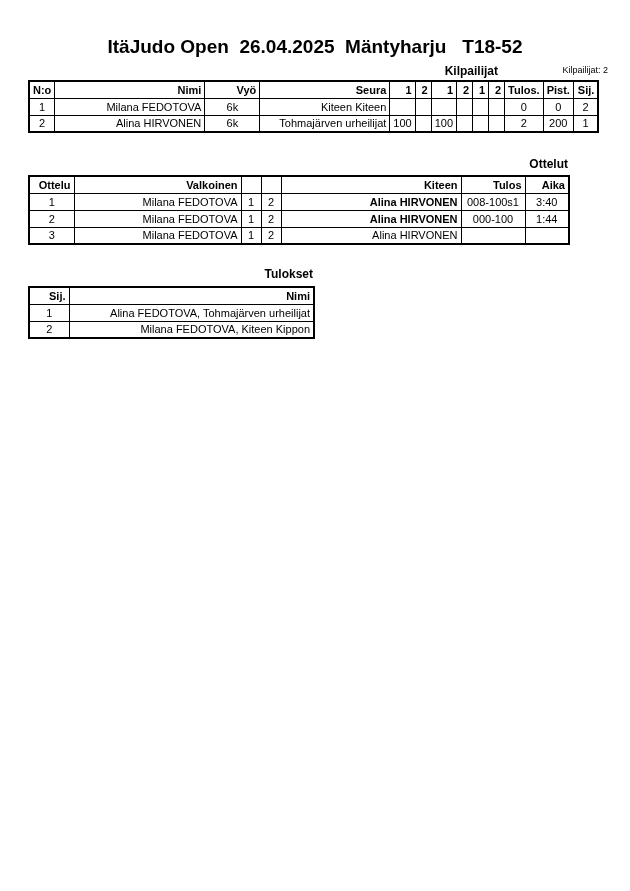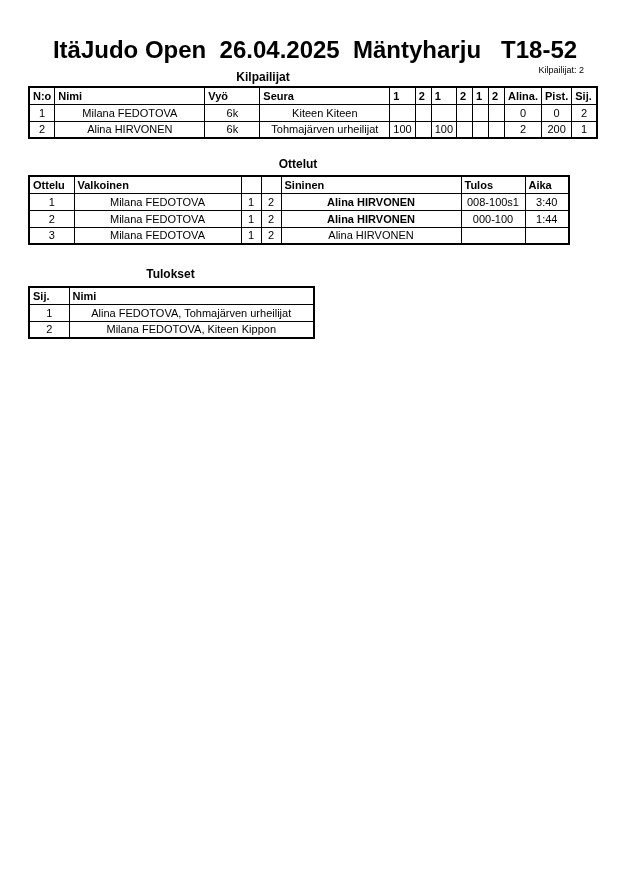--- a/index.html
+++ b/index.html
@@ -5,39 +5,39 @@
   * { box-sizing: border-box; }
   html, body { margin: 0; padding: 0; }
   body {
     width: 630px; height: 891px;
     background: #ffffff; color: #000000;
     font-family: "Liberation Sans", "DejaVu Sans", sans-serif;
     position: relative; overflow: hidden;
   }
   .title {
     padding-top: 36px; text-align: center;
-    font-size: 24px; font-weight: bold; white-space: pre;
+    font-size: 19px; font-weight: bold; white-space: pre;
   }
-  .count-label { position: absolute; top: 65px; right: 46px; font-size: 9px; }
-  .sec-heading { font-weight: bold; font-size: 12px; text-align: center; }
+  .count-label { position: absolute; top: 65px; right: 22px; font-size: 9px; }
+  .sec-heading { font-weight: bold; font-size: 12px; text-align: right; }
   .h-kilp { width: 470px; margin: 6px 0 2px 28px; }
-  .h-ott  { width: 540px; margin: 18px 0 4px 28px; }
+  .h-ott  { width: 540px; margin: 24px 0 4px 28px; }
   .h-tul  { width: 285px; margin: 22px 0 5px 28px; }
   table {
     border-collapse: collapse; table-layout: fixed;
     margin-left: 28px; border: 2px solid #000; font-size: 11px;
   }
   th, td {
     border: 1px solid #000; height: 17px; padding: 0 3px;
     overflow: hidden; white-space: nowrap;
   }
-  th { font-weight: bold; text-align: left; }
+  th { font-weight: bold; text-align: right; }
   td { font-weight: normal; }
   .c { text-align: center; }
-  .l { text-align: center; }
+  .l { text-align: right; }
   .b { font-weight: bold; }
 </style>
 </head>
 <body>
 
 <div class="title">ItäJudo Open  26.04.2025  Mäntyharju   T18-52</div>
 <div class="count-label">Kilpailijat: 2</div>
 
 <div class="sec-heading h-kilp">Kilpailijat</div>
 
@@ -62,21 +62,21 @@
       <th>N:o</th>
       <th>Nimi</th>
       <th>Vyö</th>
       <th>Seura</th>
       <th>1</th>
       <th>2</th>
       <th>1</th>
       <th>2</th>
       <th>1</th>
       <th>2</th>
-      <th>Alina.</th>
+      <th>Tulos.</th>
       <th>Pist.</th>
       <th>Sij.</th>
     </tr>
   </thead>
   <tbody>
     <tr>
       <td class="c">1</td>
       <td class="l">Milana FEDOTOVA</td>
       <td class="c">6k</td>
       <td class="l">Kiteen Kiteen</td>
@@ -119,21 +119,21 @@
     <col style="width:180px">
       <col style="width:64px">
       <col style="width:44px">
   </colgroup>
   <thead>
     <tr>
       <th>Ottelu</th>
       <th>Valkoinen</th>
       <th></th>
       <th></th>
-      <th>Sininen</th>
+      <th>Kiteen</th>
       <th>Tulos</th>
       <th>Aika</th>
     </tr>
   </thead>
   <tbody>
     <tr>
       <td class="c">1</td>
       <td class="l">Milana FEDOTOVA</td>
       <td class="c">1</td>
       <td class="c">2</td>

